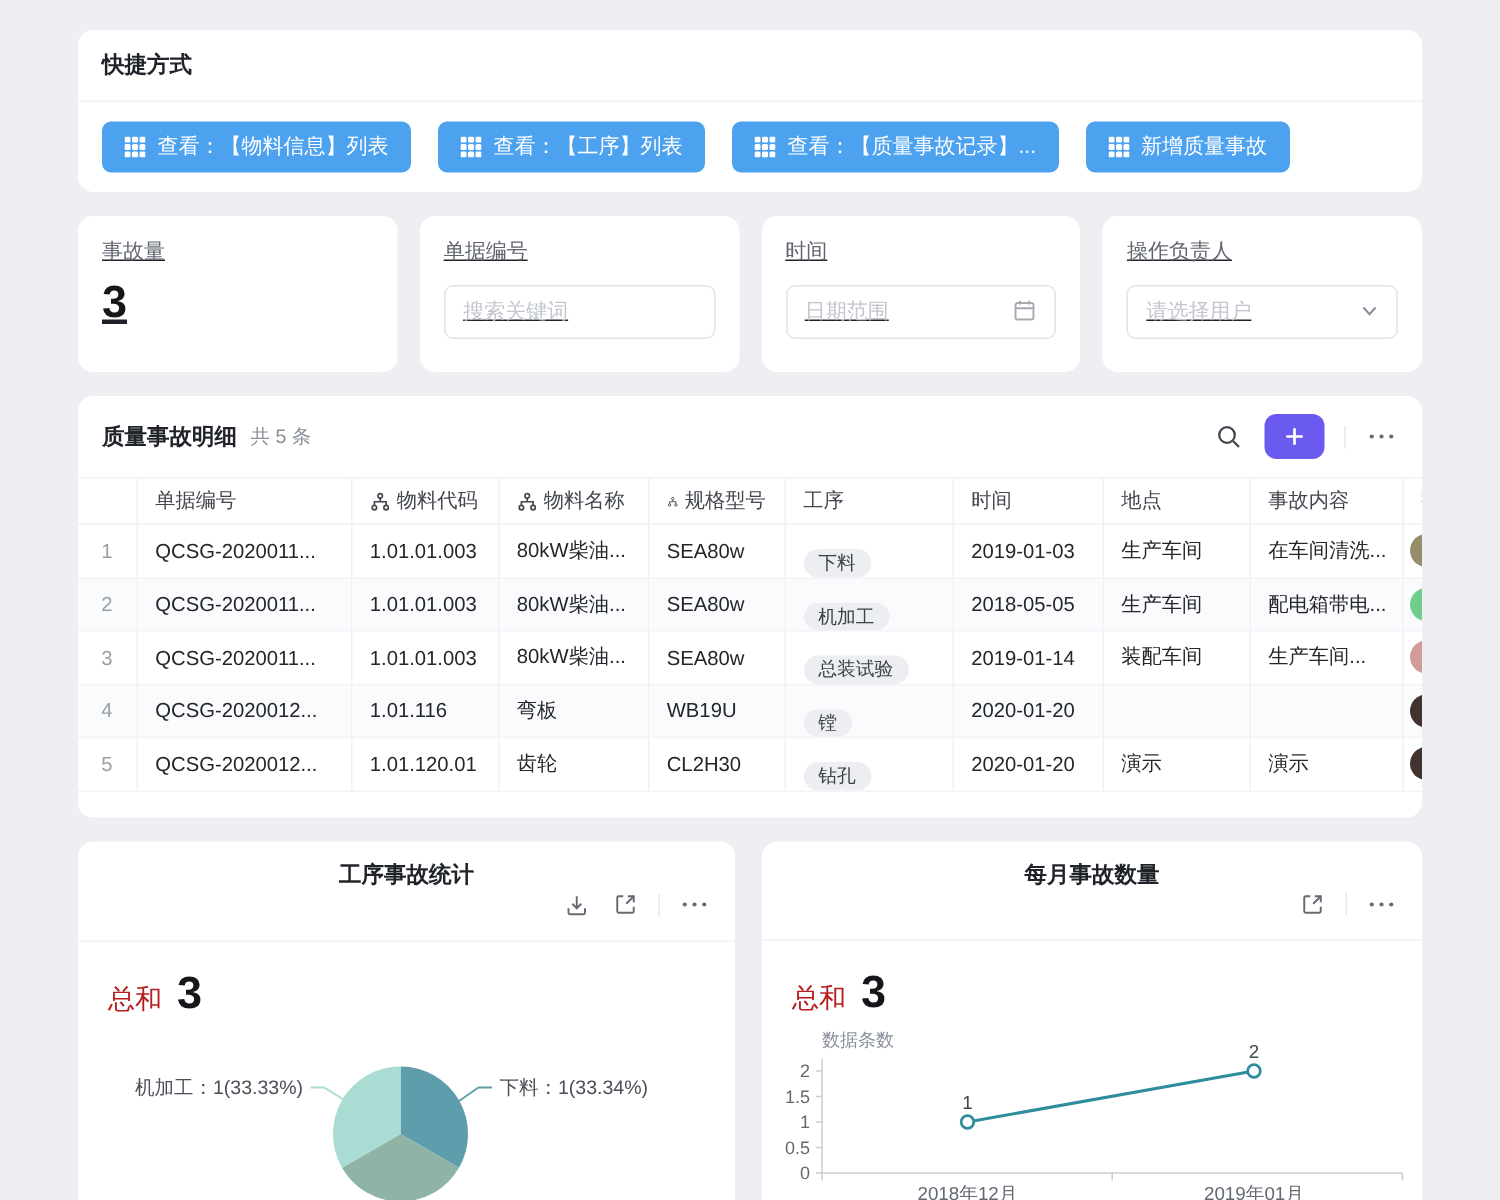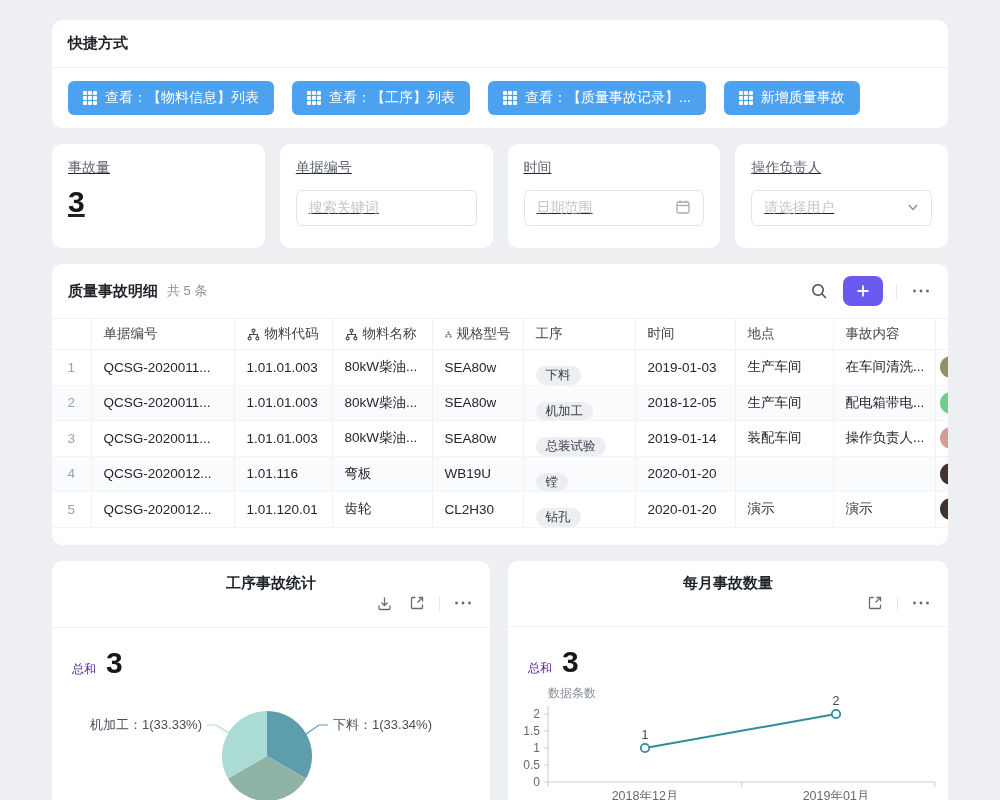--- a/index.html
+++ b/index.html
@@ -49,21 +49,21 @@
   .avatar { width: 22px; height: 22px; border-radius: 50%; display: inline-block; vertical-align: middle; }
   .tbl-footer { height: 17px; }
 
   
   .charts-row { display: grid; grid-template-columns: 438px 440px; gap: 18px; }
   .chart-card { height: 320px; position: relative; overflow: hidden; }
   .ch-head { display: flex; align-items: center; padding: 13px 16px; border-bottom: 1px solid #f0f1f4; position: relative; z-index: 2; flex-direction: column; }
   .ch-title { font-size: 15px; font-weight: 700; }
   .ch-actions { margin-left: auto; display: flex; align-items: center; gap: 12px; }
   .total-row { display: flex; align-items: baseline; gap: 10px; padding: 18px 20px 0; position: relative; z-index: 2; }
-  .total-label { font-size: 12px; color: #4c1d95; }
+  .total-label { font-size: 18px; color: #b91c1c; }
   .total-value { font-size: 30px; font-weight: 700; color: #15171b; }
   .chart-svg { position: absolute; left: 0; top: 0; z-index: 1; pointer-events: none; }
 </style>
 </head>
 <body>
 
 <div class="page">
 
   <div class="card sc-card">
     <div class="sc-head">快捷方式</div>
@@ -291,35 +291,35 @@
               <td>在车间清洗...</td>
               <td style="padding:0 0 0 4px"><span class="avatar" style="background:#968e6a"></span></td>
             </tr>
             <tr class="zebra">
               <td class="idx">2</td>
               <td>QCSG-2020011...</td>
               <td>1.01.01.003</td>
               <td>80kW柴油...</td>
               <td>SEA80w</td>
               <td><span class="tag">机加工</span></td>
-              <td>2018-12-05</td>
+              <td>2018-05-05</td>
               <td>生产车间</td>
               <td>配电箱带电...</td>
               <td style="padding:0 0 0 4px"><span class="avatar" style="background:#6fcd8e"></span></td>
             </tr>
             <tr class="">
               <td class="idx">3</td>
               <td>QCSG-2020011...</td>
               <td>1.01.01.003</td>
               <td>80kW柴油...</td>
               <td>SEA80w</td>
               <td><span class="tag">总装试验</span></td>
               <td>2019-01-14</td>
               <td>装配车间</td>
-              <td>操作负责人...</td>
+              <td>生产车间...</td>
               <td style="padding:0 0 0 4px"><span class="avatar" style="background:#d49b9b"></span></td>
             </tr>
             <tr class="zebra">
               <td class="idx">4</td>
               <td>QCSG-2020012...</td>
               <td>1.01.116</td>
               <td>弯板</td>
               <td>WB19U</td>
               <td><span class="tag">镗</span></td>
               <td>2020-01-20</td>

